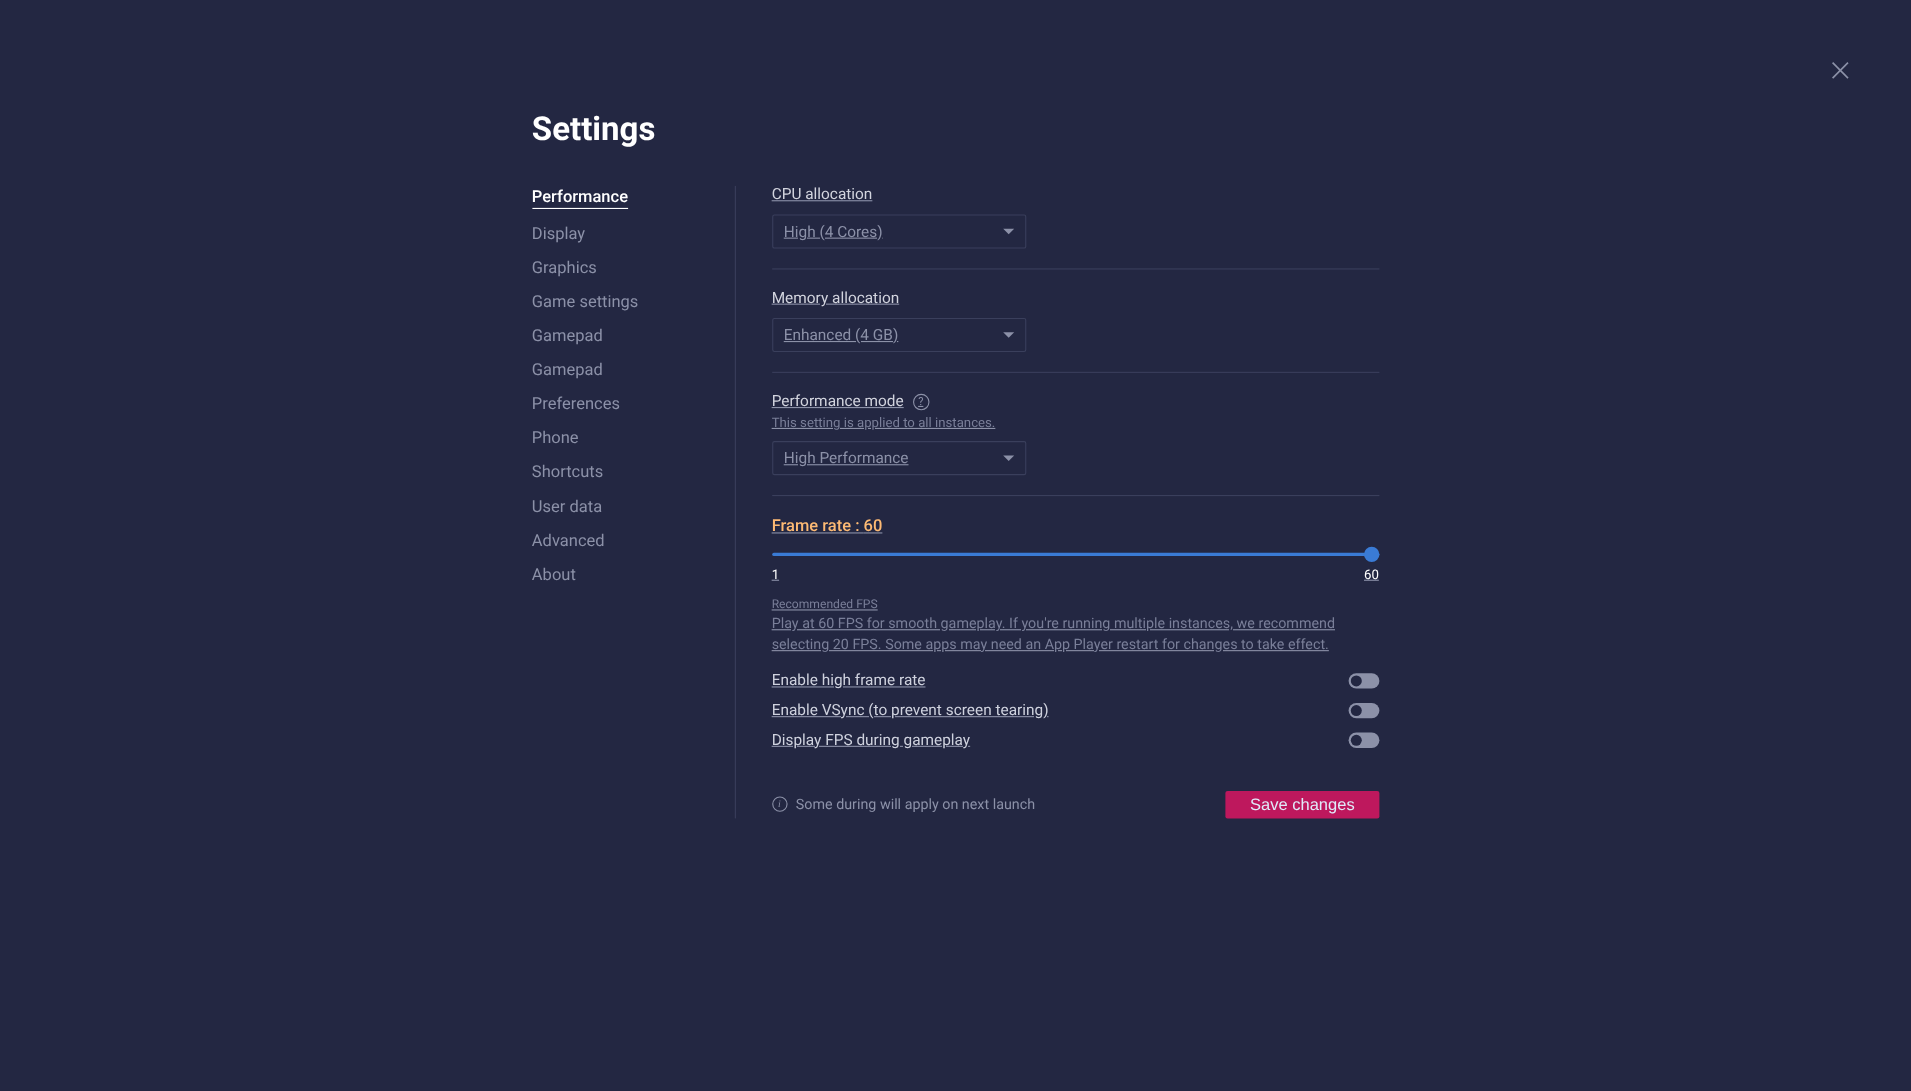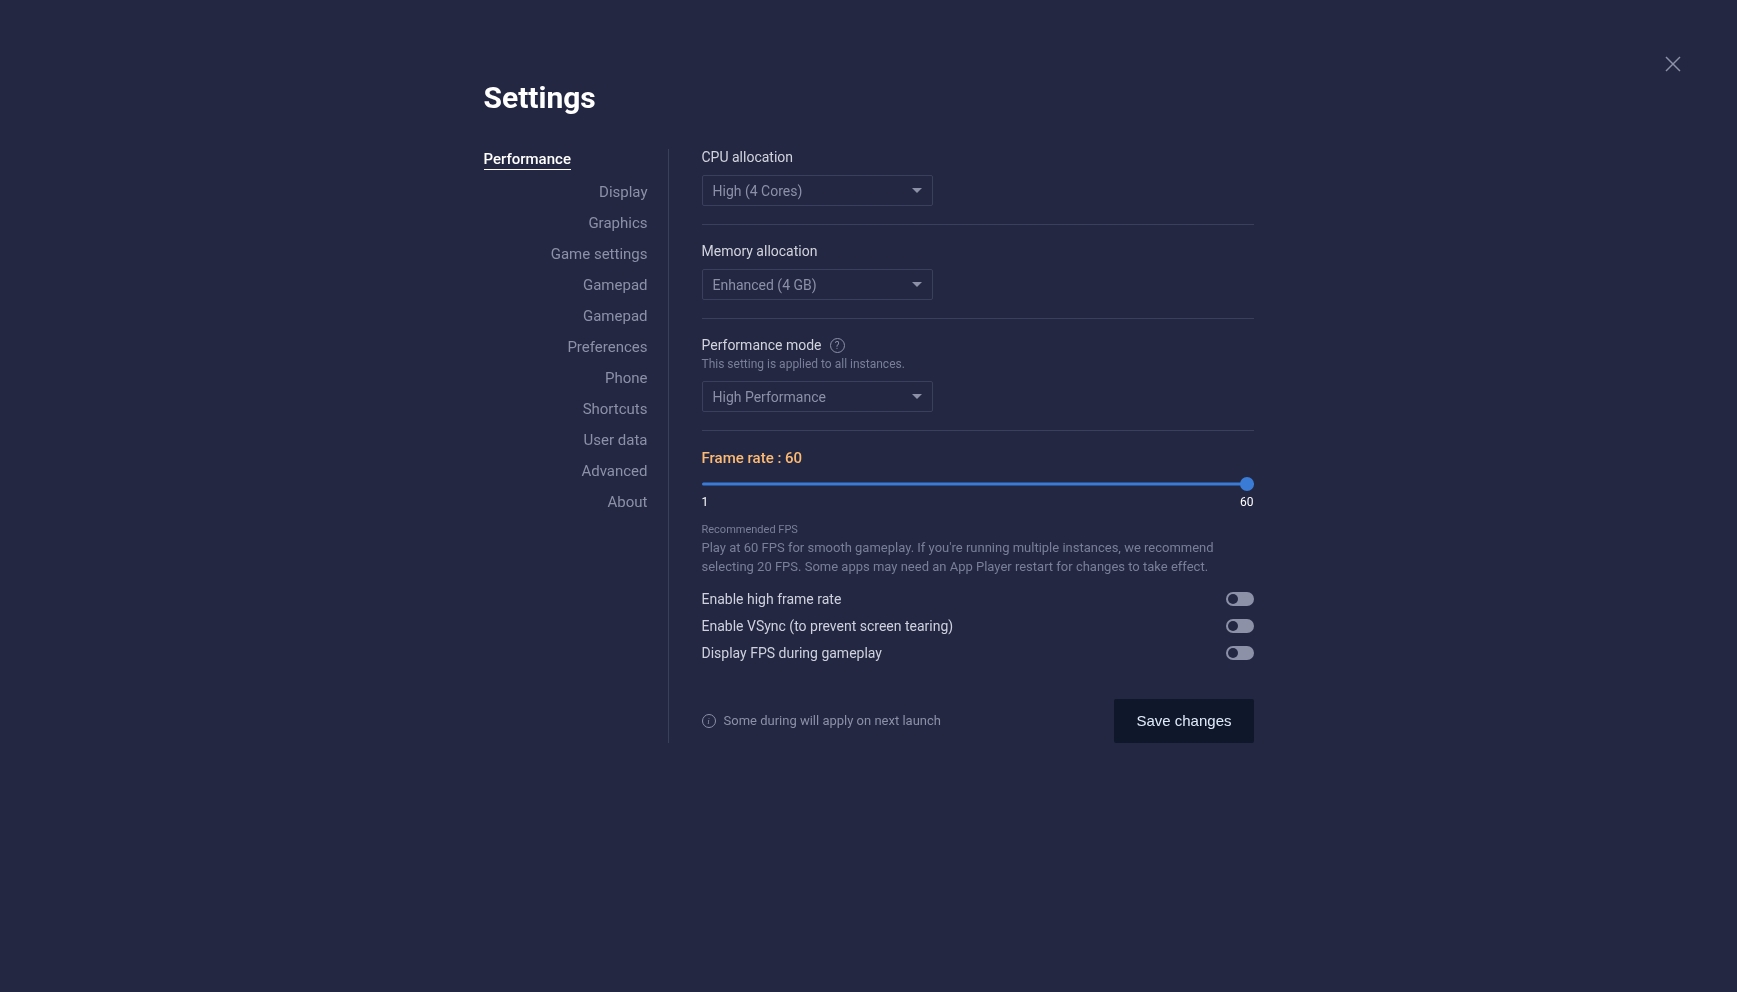--- a/index.html
+++ b/index.html
@@ -17,21 +17,21 @@
     width: 24px; height: 24px;
     cursor: pointer;
     display: flex;
     align-items: center;
     justify-content: center;
   }
   .close-btn svg { stroke: #8c91a8; }
   .container {
     width: 770px;
     margin: 0 auto;
-    padding-top: 80px;
+    padding-top: 100px;
   }
   .title {
     color: #ffffff;
     font-size: 30px;
     font-weight: 700;
     margin-bottom: 34px;
   }
   .content {
     display: flex;
   }
@@ -39,37 +39,37 @@
     width: 185px;
     border-right: 1px solid #3a3f5c;
     padding-right: 20px;
   }
   .sidebar ul { list-style: none; }
   .sidebar li {
     font-size: 15px;
     color: #8c91a8;
     margin-bottom: 13px;
     cursor: pointer;
-    text-align: right;
   }
   .sidebar li.active {
     color: #ffffff;
     font-weight: 500;
     display: inline-block;
     border-bottom: 1px solid #ffffff;
     padding-bottom: 1px;
   }
   .main {
     flex: 1;
     padding-left: 33px;
   }
   .section {
     border-bottom: 1px solid #3a3f5c;
     padding-bottom: 18px;
     margin-bottom: 18px;
+    text-decoration: underline;
   }
   .section.last-section { border-bottom: none; margin-bottom: 6px; }
   .section-label {
     color: #d2d4de;
     font-size: 14px;
     margin-bottom: 10px;
     display: flex;
     align-items: center;
     gap: 8px;
   }
@@ -191,25 +191,25 @@
     border-radius: 50%;
     display: inline-flex;
     align-items: center;
     justify-content: center;
     font-size: 9px;
     font-style: italic;
     font-family: Georgia, serif;
     color: #8c91a8;
   }
   .save-btn {
-    background: #0f172a;
+    background: #be185d;
     color: #e0ebfa;
     font-size: 15px;
     border: none;
-    height: 44px;
+    height: 25px;
     padding: 0 22px;
     border-radius: 2px;
     cursor: pointer;
   }
 </style>
 </head>
 <body>
 
 <div class="close-btn">
   <svg width="16" height="16" viewBox="0 0 16 16" fill="none" stroke-width="1.5">

